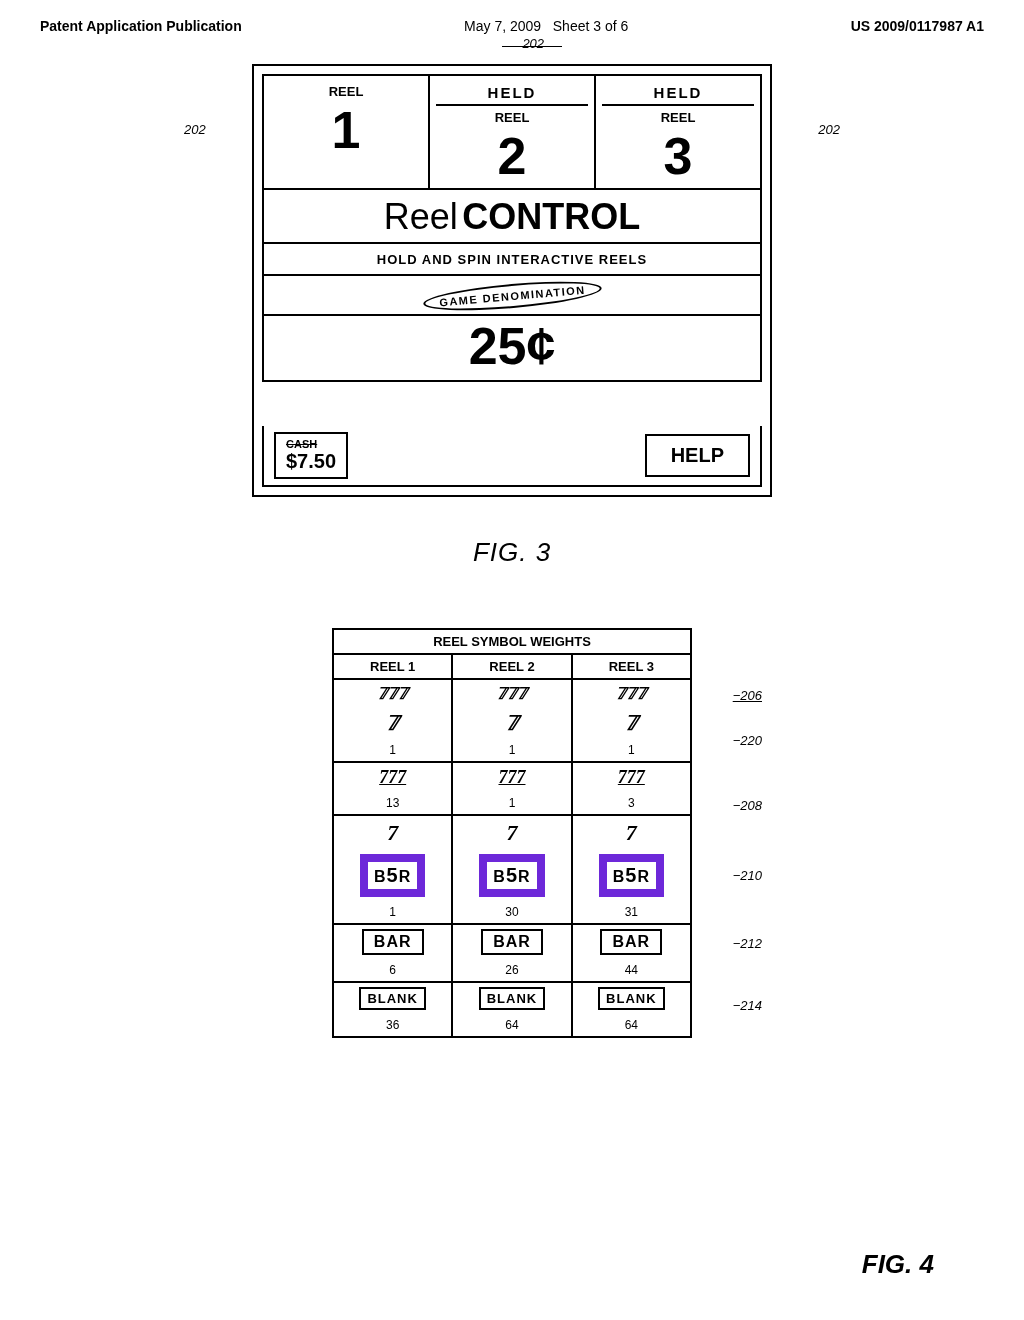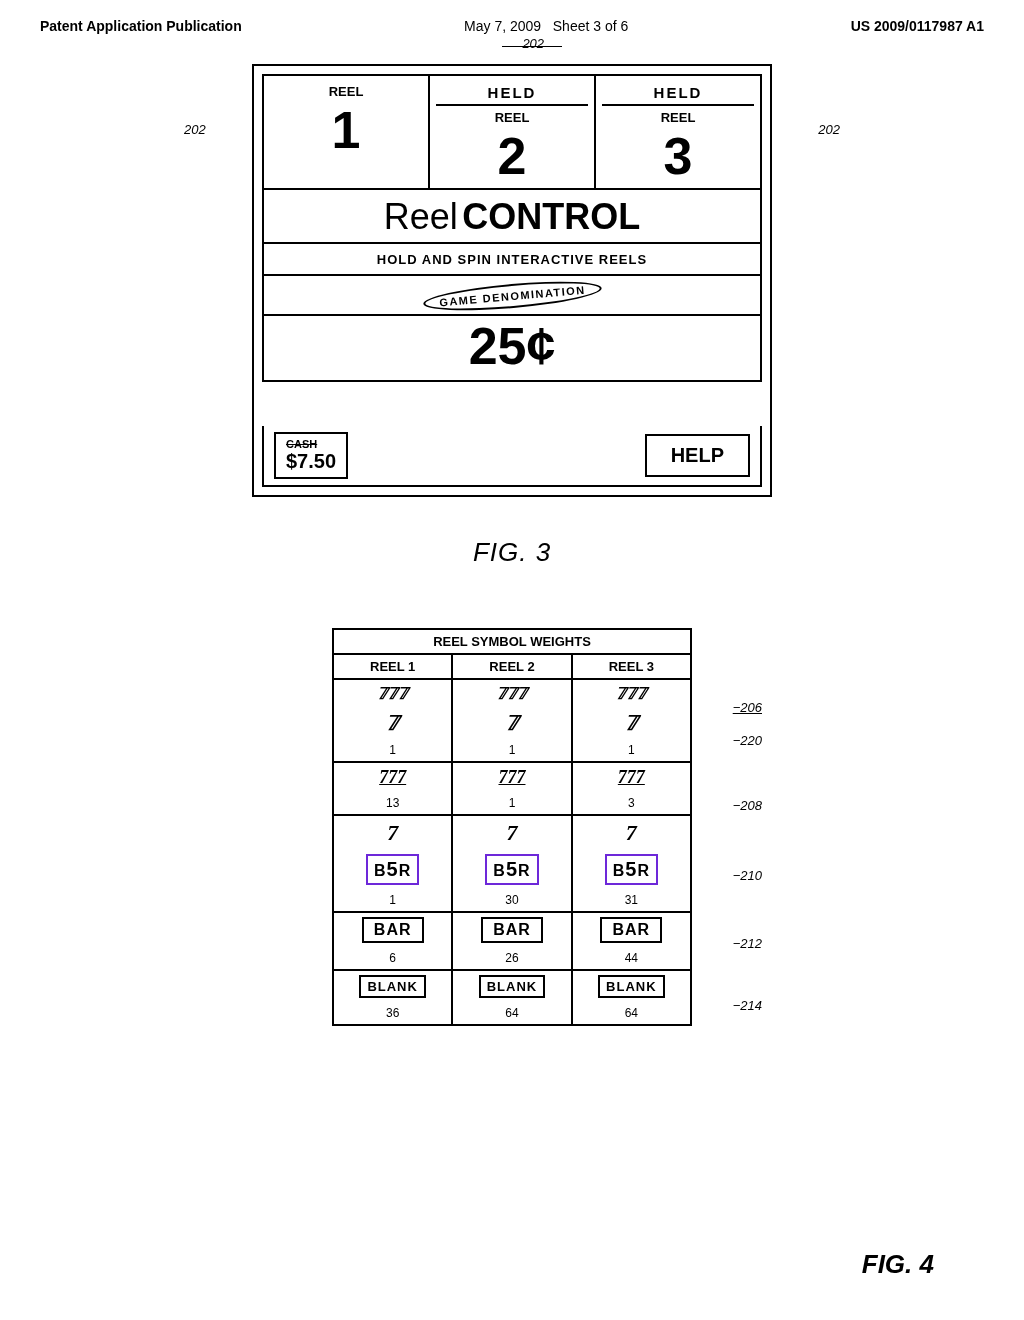--- a/index.html
+++ b/index.html
@@ -239,21 +239,21 @@
     .symbol-table .data-row td {
       border-bottom: none;
     }
 
     .symbol-table .weight-row td {
       border-bottom: 2px solid #000;
     }
 
     .b5r-symbol {
       display: inline-block;
-      border: 2px solid #6d28d9;
+      border: 8px solid #6d28d9;
       padding: 2px 6px;
       font-size: 16px;
       font-weight: bold;
       letter-spacing: 1px;
     }
 
     .bar-symbol {
       display: inline-block;
       border: 2px solid #000;
       padding: 2px 10px;
@@ -370,21 +370,21 @@
       </div>
     </div>
   </div>
 
   <div class="fig3-caption">FIG. 3</div>
 </div>
 
 <div class="fig4-container">
   <div class="table-wrapper">
 
-    <div class="ref-label" style="right:-70px; top:72px;text-decoration:underline;">−206</div>
+    <div class="ref-label" style="right:-70px; top:60px;text-decoration:underline;">−206</div>
     <div class="ref-label" style="right:-70px; top:105px;">−220</div>
     <div class="ref-label" style="right:-70px; top:170px;">−208</div>
     <div class="ref-label" style="right:-70px; top:240px;">−210</div>
     <div class="ref-label" style="right:-70px; top:308px;">−212</div>
     <div class="ref-label" style="right:-70px; top:370px;">−214</div>
 
     <table class="symbol-table">
       <tbody>
           <tr class="title-row">
         <td colspan="3">REEL SYMBOL WEIGHTS</td>

